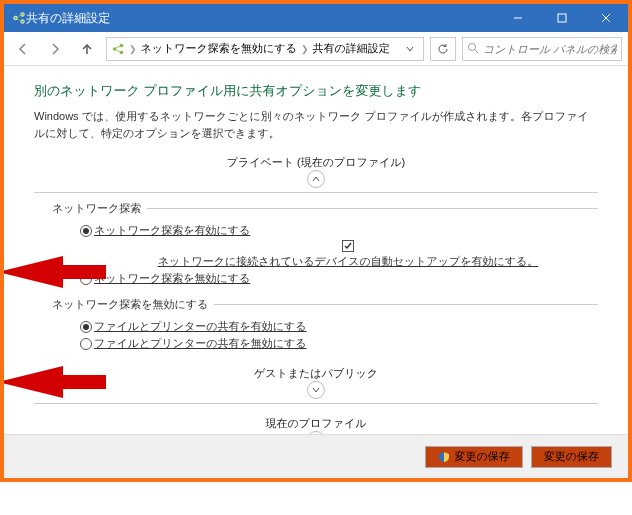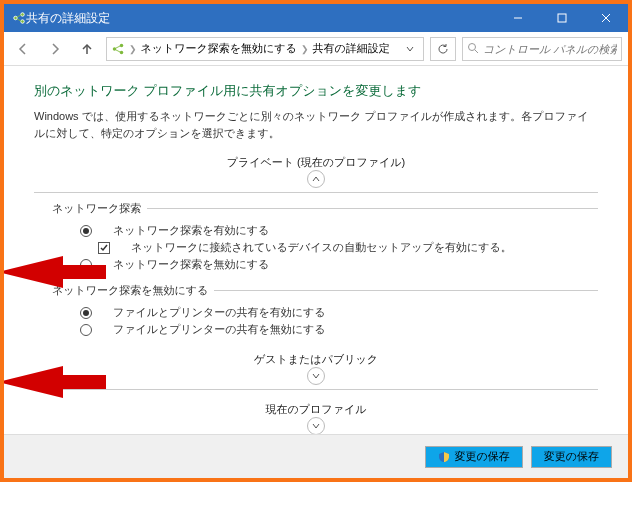--- a/index.html
+++ b/index.html
@@ -23,28 +23,28 @@
   .desc { color: #333; font-size: 11px; line-height: 1.5; margin-bottom: 10px; }
   .profile-header { display: flex; align-items: center; border-bottom: 1px solid #ccc; padding: 4px 0; margin-bottom: 8px; flex-direction: column; }
   .profile-header .lbl { flex: 1; color: #222; font-size: 11px; }
   .chev { width: 18px; height: 18px; border: 1px solid #bbb; border-radius: 50%; display:flex; align-items:center; justify-content:center; background:#fff; }
   .chev svg { stroke:#555; fill:none; }
   .section { margin-left: 18px; margin-bottom: 10px; }
   .section-title { display:flex; align-items:center; margin-bottom: 6px; }
   .section-title .t { color:#333; font-size:11px; padding-right:6px;font-family:Liberation Mono, monospace; }
   .section-title .line { flex:1; height:1px; background:#ccc; }
   .section-desc { color:#333; font-size:11px; line-height:1.5; margin-left: 6px; margin-bottom: 8px; }
-  .radio-line, .check-line { display:flex; align-items:center; gap:21px; margin-left: 28px; font-size:11px; color:#333; padding:1px 0; }
+  .radio-line, .check-line { display:flex; align-items:center; gap:2px; margin-left: 28px; font-size:11px; color:#333; padding:1px 0;text-decoration:underline; }
   .radio { width:12px; height:12px; border:1px solid #555; border-radius:50%; display:flex; align-items:center; justify-content:center; background:#fff; }
   .radio .dot { width:6px; height:6px; border-radius:50%; background:#333; }
   .check { width:12px; height:12px; border:1px solid #555; background:#fff; display:flex; align-items:center; justify-content:center; }
   .check svg { stroke:#333; fill:none; }
-  .check-line { margin-left: 46px; }
+  .check-line { margin-left: 46px; flex-direction: column; }
   .footer { height: 44px; border-top: 1px solid #ddd; background:#f0f0f0; display:flex; align-items:center; justify-content:flex-end; padding: 0 16px; gap:8px; }
-  .footer button { height: 22px; padding: 10px 12px; font-size:11px; background:#0ea5e9; border:1px solid #aaa; cursor:pointer; display:flex; align-items:center; gap:4px;justify-content:space-between; }
+  .footer button { height: 22px; padding: 10px 12px; font-size:11px; background:#c2410c; border:1px solid #aaa; cursor:pointer; display:flex; align-items:center; gap:4px;justify-content:space-between; }
   .footer .shield { width:12px; height:12px; }
   .arrow { position:absolute; width:110px; height:40px; pointer-events:none; }
   .arrow svg { width:100%; height:100%; }
   .arrow1 { left: -6px; top: 186px; }
   .arrow2 { left: -6px; top: 296px; }
   .share-icon { width:14px; height:14px; }
 </style>
 </head>
 <body>
 

